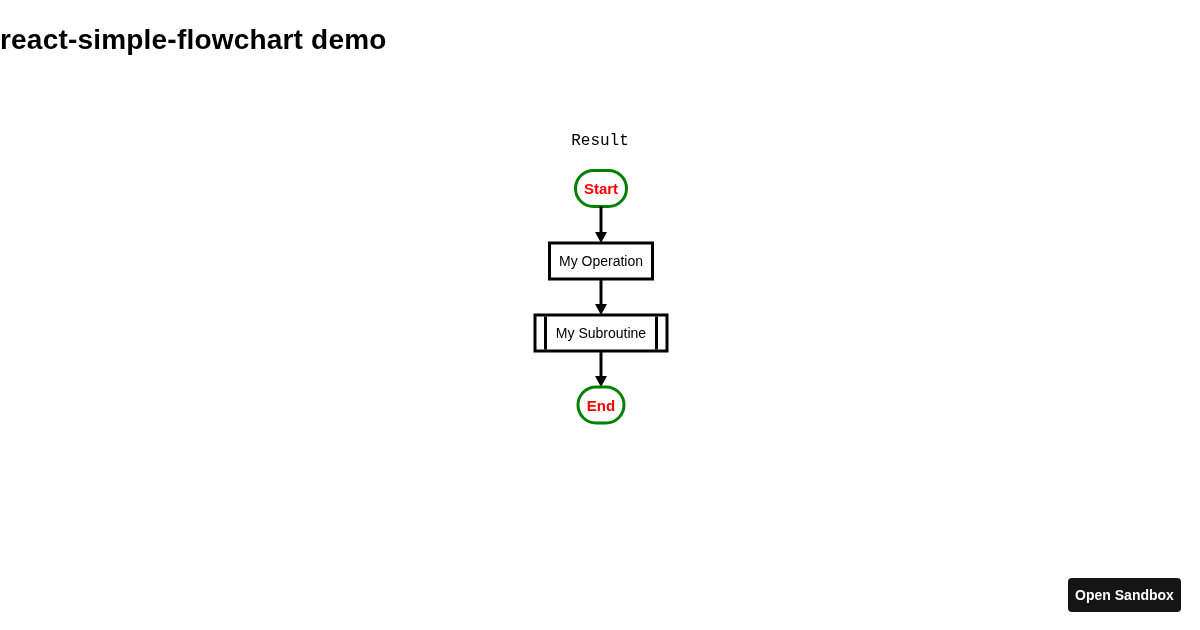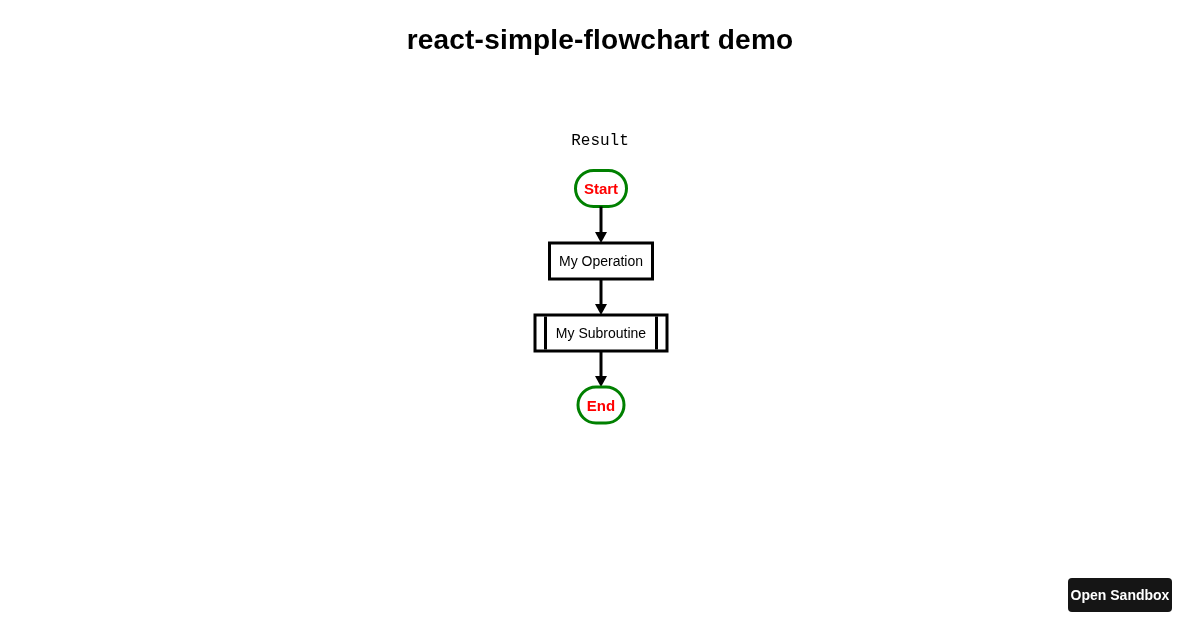--- a/index.html
+++ b/index.html
@@ -7,21 +7,20 @@
     width: 1200px; height: 630px;
     background: #ffffff;
     font-family: "Liberation Sans", sans-serif;
     position: relative;
     overflow: hidden;
   }
   .page-title {
     position: absolute;
     top: 24px; left: 0;
     width: 1200px;
-    text-align: center;
     font-size: 28px;
     font-weight: bold;
     color: #000000;
     letter-spacing: 0.2px;
   }
   .result-label {
     position: absolute;
     top: 132px; left: 0;
     width: 1200px;
     text-align: center;
@@ -40,21 +39,21 @@
   }
   .flow-terminal-text {
     font-family: "Liberation Sans", sans-serif;
     font-size: 15px;
     font-weight: bold;
   }
   .open-sandbox-btn {
     position: absolute;
     left: 1068px;
     top: 578px;
-    width: 104px;
+    width: 113px;
     height: 34px;
     background: #151515;
     color: #ffffff;
     border: none;
     border-radius: 4px;
     font-family: "Liberation Sans", sans-serif;
     font-size: 14px;
     font-weight: 600;
     cursor: pointer;
     text-align: center;

